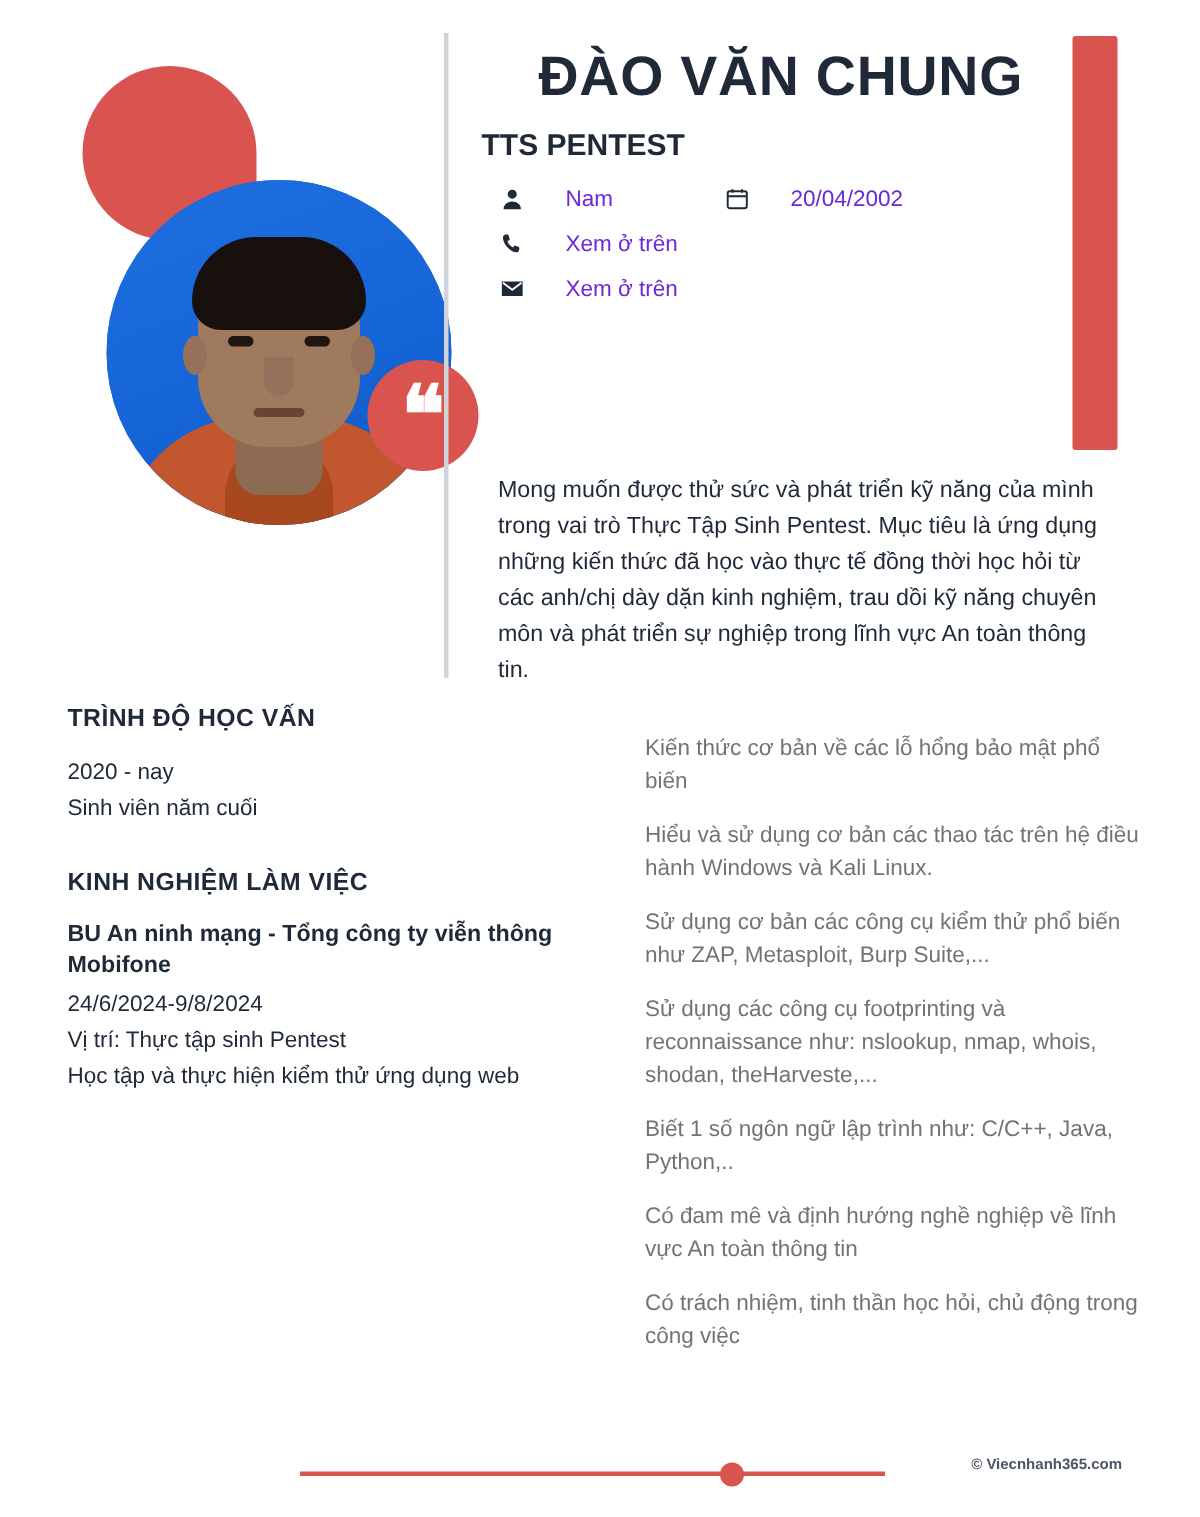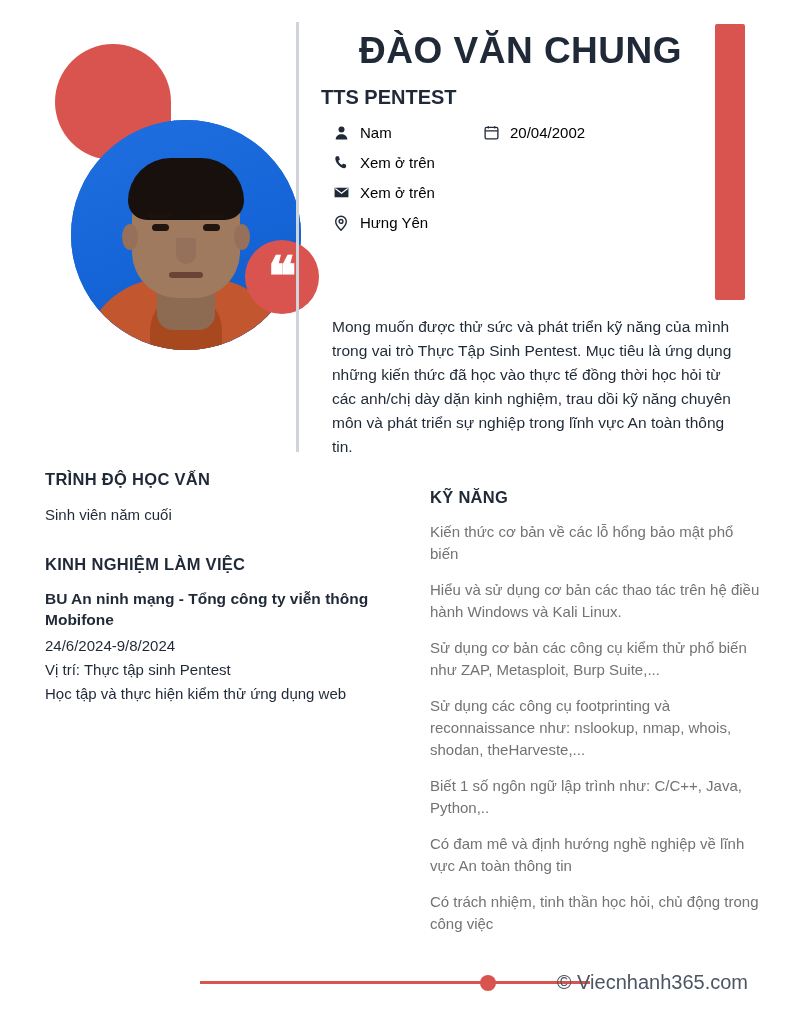--- a/index.html
+++ b/index.html
@@ -208,23 +208,23 @@
     width: 370px;
   }
   .fact-row {
     display: flex;
     align-items: flex-start;
     margin-bottom: 13px;
   }
   .fact {
     display: flex;
     align-items: center;
-    gap: 11px;
+    gap: 28px;
     font-size: 15px;
-    color: #000000;
+    color: #6d28d9;
   }
   .fact.col1 { width: 150px; }
   .ico {
     width: 16px;
     height: 17px;
     flex: 0 0 16px;
     display: inline-flex;
     align-items: center;
     justify-content: center;
     color: #1f2937;
@@ -319,22 +319,22 @@
     top: 6px;
     width: 16px;
     height: 16px;
     border-radius: 50%;
     background: #d9534f;
   }
   .foot-credit {
     position: absolute;
     right: 52px;
     top: 2px;
-    font-size: 20px;
-    font-weight: 400;
+    font-size: 10px;
+    font-weight: 700;
     color: #4b5563;
   }
 </style>
 </head>
 <body>
 
 <div class="page">
 
   <div class="header">
 
@@ -400,59 +400,48 @@
         <div class="fact col1">
           <span class="ico">
             <svg width="15" height="13" viewBox="0 0 16 13" fill="currentColor">
                 <path d="M.6 1.4h14.8v10.2H.6z" fill="currentColor"></path>
                 <path d="M1.4 2.2L8 7.2l6.6-5" stroke="#fff" stroke-width="1.3" fill="none"></path>
               </svg>
           </span>
           <span>Xem ở trên</span>
         </div>
       </div>
-      <div class="fact-row">
-        <div class="fact col1">
-          <span class="ico">
-            <svg width="14" height="16" viewBox="0 0 14 16" fill="none" stroke="currentColor" stroke-width="1.4">
-                <path d="M7 15.2s5.3-5.1 5.3-8.7A5.3 5.3 0 0 0 1.7 6.5C1.7 10.1 7 15.2 7 15.2z"></path>
-                <circle cx="7" cy="6.4" r="1.9"></circle>
-              </svg>
-          </span>
-          <span>Hưng Yên</span>
-        </div>
-      </div>
     </div>
 
     <div class="red-bar"></div>
 
     <div class="summary">Mong muốn được thử sức và phát triển kỹ năng của mình trong vai trò Thực Tập Sinh Pentest. Mục tiêu là ứng dụng những kiến thức đã học vào thực tế đồng thời học hỏi từ các anh/chị dày dặn kinh nghiệm, trau dồi kỹ năng chuyên môn và phát triển sự nghiệp trong lĩnh vực An toàn thông tin.</div>
   </div>
 
   <div class="cols">
 
     <div class="col-left">
 
       <div class="block">
         <div class="sec-title">TRÌNH ĐỘ HỌC VẤN</div>
+        <div class="item-line">2020 - nay</div>
         <div class="item-line">Sinh viên năm cuối</div>
       </div>
 
       <div class="block">
         <div class="sec-title">KINH NGHIỆM LÀM VIỆC</div>
         <div class="item-title">BU An ninh mạng - Tổng công ty viễn thông Mobifone</div>
         <div class="item-line">24/6/2024-9/8/2024</div>
         <div class="item-line">Vị trí: Thực tập sinh Pentest</div>
         <div class="item-line">Học tập và thực hiện kiểm thử ứng dụng web</div>
       </div>
 
     </div>
 
     <div class="col-right">
-      <div class="sec-title">KỸ NĂNG</div>
       <div class="skill">Kiến thức cơ bản về các lỗ hổng bảo mật phổ biến</div>
       <div class="skill">Hiểu và sử dụng cơ bản các thao tác trên hệ điều hành Windows và Kali Linux.</div>
       <div class="skill">Sử dụng cơ bản các công cụ kiểm thử phổ biến như ZAP, Metasploit, Burp Suite,...</div>
       <div class="skill">Sử dụng các công cụ footprinting và reconnaissance như: nslookup, nmap, whois, shodan, theHarveste,...</div>
       <div class="skill">Biết 1 số ngôn ngữ lập trình như: C/C++, Java, Python,..</div>
       <div class="skill">Có đam mê và định hướng nghề nghiệp về lĩnh vực An toàn thông tin</div>
       <div class="skill">Có trách nhiệm, tinh thần học hỏi, chủ động trong công việc</div>
     </div>
 
   </div>

